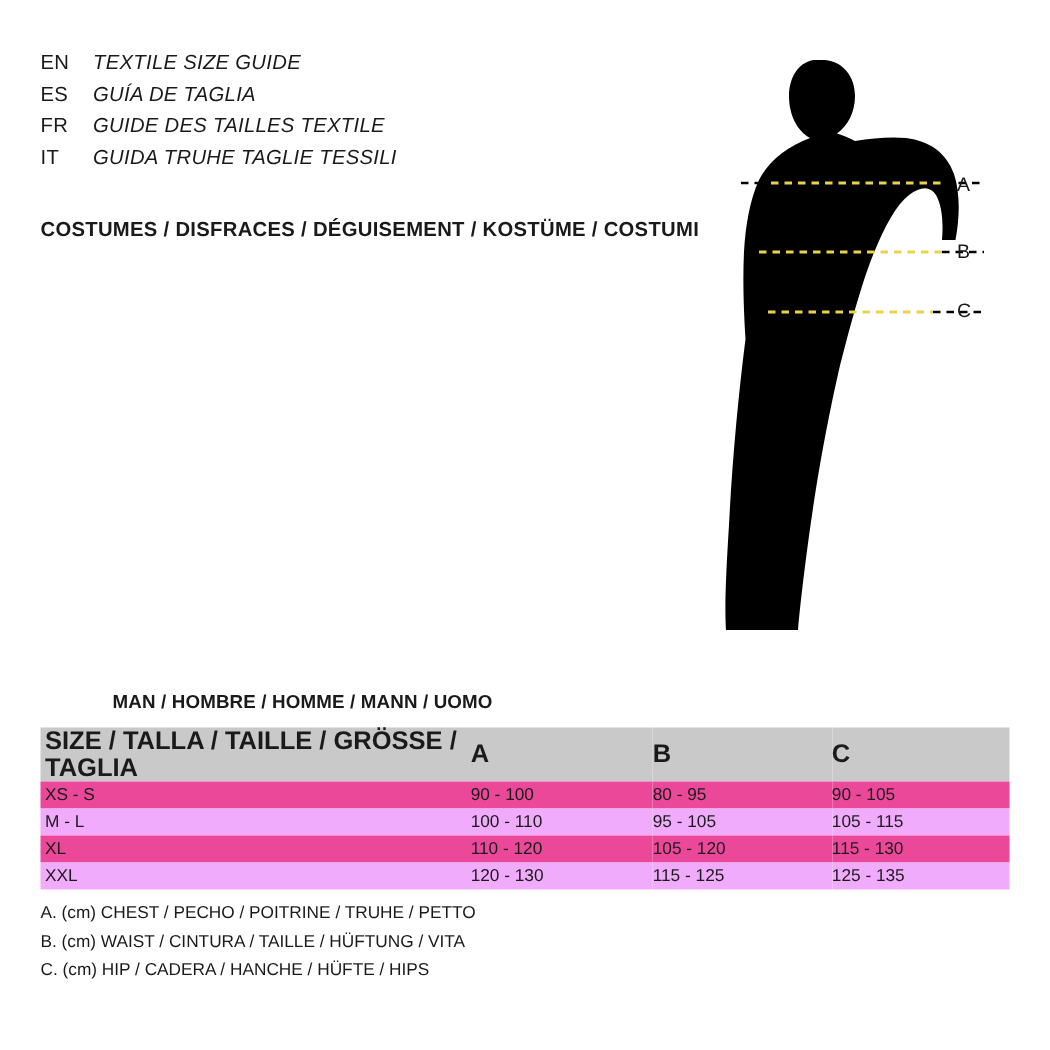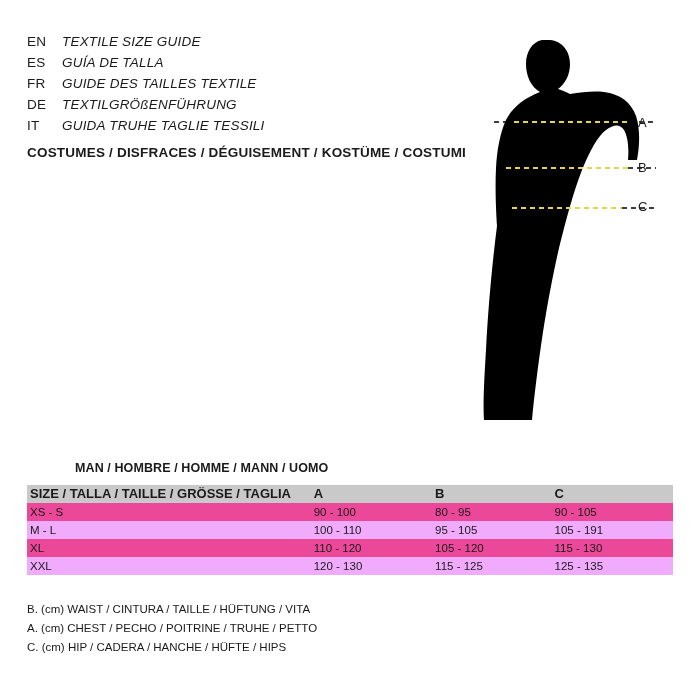--- a/index.html
+++ b/index.html
@@ -101,21 +101,21 @@
     padding: 0;
     height: 18px;
     line-height: 18px;
     text-align: left;
     font-weight: normal;
     vertical-align: middle;
   }
   table.size-table thead th {
     background: #c9c9c9;
     font-weight: bold;
-    font-size: 13px;
+    font-size: 17px;
   }
   table.size-table thead th.col-size { padding-left: 3px; }
   table.size-table tbody td.col-size { padding-left: 3px; }
   table.size-table tbody tr.alt td {
     background: #f0abfc;
   }
   table.size-table tbody tr td {
     background: #ec4899;
   }
   .col-size { width: 285px; }
@@ -138,29 +138,25 @@
 
 <div class="page">
 
   <div class="lang-block">
     <div class="lang-row">
       <span class="lang-code">EN</span>
       <span class="lang-text">TEXTILE SIZE GUIDE</span>
     </div>
     <div class="lang-row">
       <span class="lang-code">ES</span>
-      <span class="lang-text">GUÍA DE TALLA</span>
+      <span class="lang-text">GUÍA DE TAGLIA</span>
     </div>
     <div class="lang-row">
       <span class="lang-code">FR</span>
       <span class="lang-text">GUIDE DES TAILLES TEXTILE</span>
-    </div>
-    <div class="lang-row">
-      <span class="lang-code">DE</span>
-      <span class="lang-text">TEXTILGRÖßENFÜHRUNG</span>
     </div>
     <div class="lang-row">
       <span class="lang-code">IT</span>
       <span class="lang-text">GUIDA TRUHE TAGLIE TESSILI</span>
     </div>
   </div>
 
   <div class="costumes-line">COSTUMES / DISFRACES / DÉGUISEMENT / KOSTÜME / COSTUMI</div>
 
   <div class="figure-wrap">
@@ -222,36 +218,36 @@
       <tr>
         <td class="col-size">XS - S</td>
         <td class="col-a">90 - 100</td>
         <td class="col-b">80 - 95</td>
         <td class="col-c">90 - 105</td>
       </tr>
       <tr class="alt">
         <td class="col-size">M - L</td>
         <td class="col-a">100 - 110</td>
         <td class="col-b">95 - 105</td>
-        <td class="col-c">105 - 191</td>
+        <td class="col-c">105 - 115</td>
       </tr>
       <tr>
         <td class="col-size">XL</td>
         <td class="col-a">110 - 120</td>
         <td class="col-b">105 - 120</td>
         <td class="col-c">115 - 130</td>
       </tr>
       <tr class="alt">
         <td class="col-size">XXL</td>
         <td class="col-a">120 - 130</td>
         <td class="col-b">115 - 125</td>
         <td class="col-c">125 - 135</td>
       </tr>
     </tbody>
   </table>
 
   <div class="notes">
+    <div>A. (cm) CHEST / PECHO / POITRINE / TRUHE / PETTO</div>
     <div>B. (cm) WAIST / CINTURA / TAILLE / HÜFTUNG / VITA</div>
-    <div>A. (cm) CHEST / PECHO / POITRINE / TRUHE / PETTO</div>
     <div>C. (cm) HIP / CADERA / HANCHE / HÜFTE / HIPS</div>
   </div>
 
 </div>
 
 </body></html>

